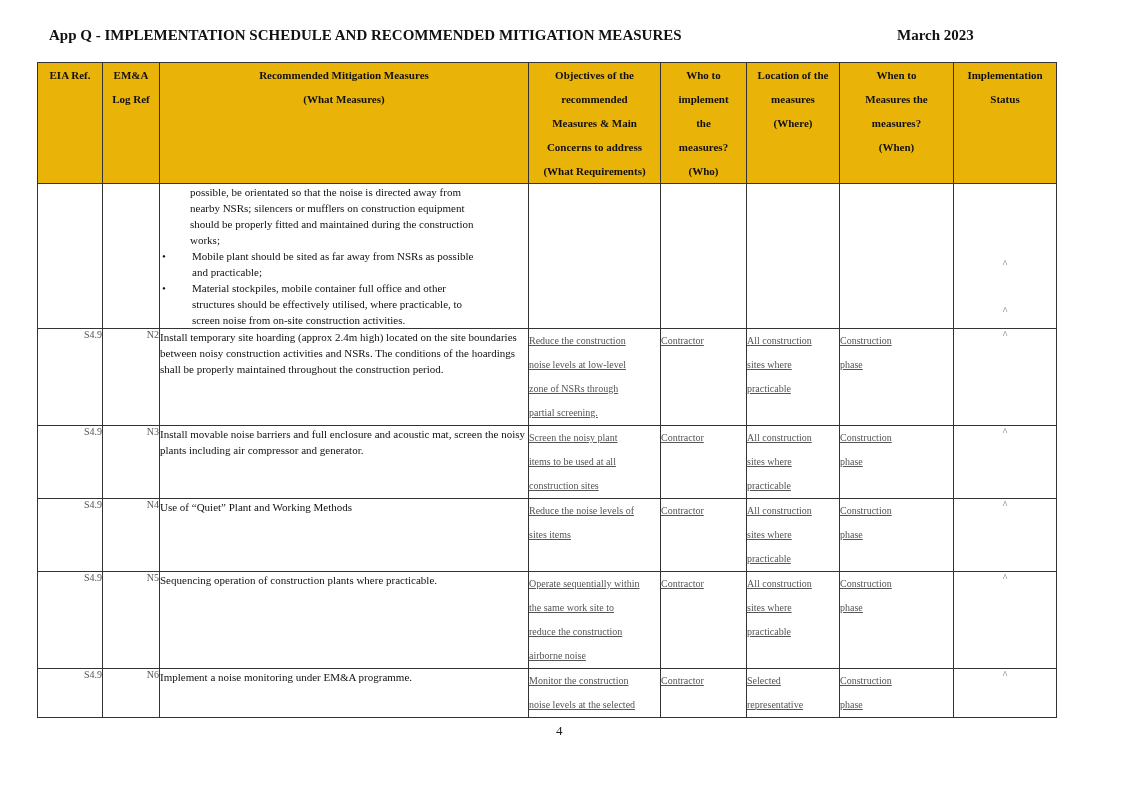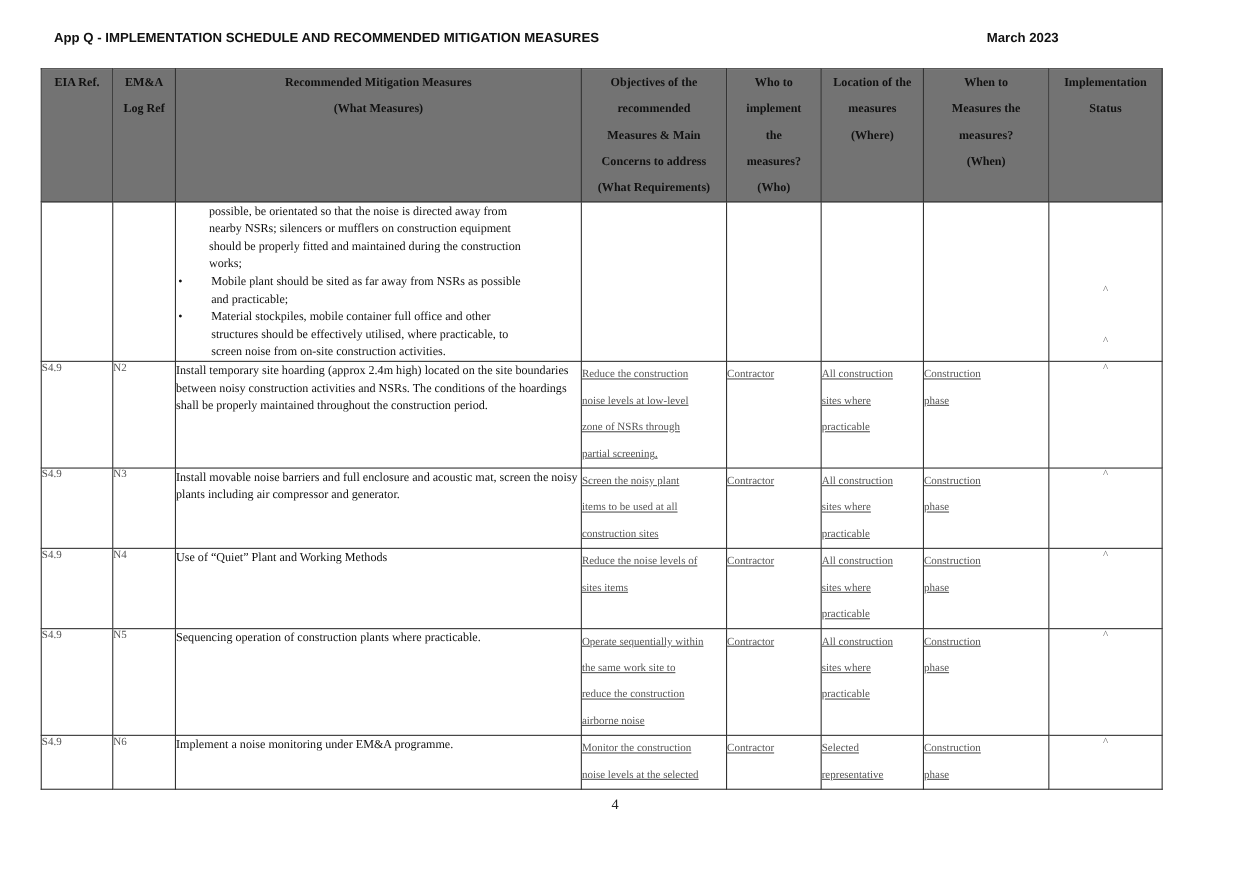--- a/index.html
+++ b/index.html
@@ -1,27 +1,27 @@
 <!DOCTYPE html>
 <html><head>
 <meta charset="utf-8">
 <style>
   html, body { margin: 0; padding: 0; background: #ffffff; }
   body { width: 1123px; height: 794px; position: relative; overflow: hidden; font-family: "Liberation Serif", serif; color: #1a1a1a; }
-  .page-header { position: absolute; top: 27px; left: 49px; right: 146px; height: 20px; font-family: Liberation Sans, sans-serif; font-weight: bold; font-size: 12px; color: #111; }
+  .page-header { position: absolute; top: 27px; left: 49px; right: 146px; height: 20px; font-family: Liberation Serif, serif; font-weight: bold; font-size: 15px; color: #111; }
   .page-header .title { position: absolute; left: 0; top: 0; white-space: nowrap; }
   .page-header .date { position: absolute; left: 848px; top: 0; white-space: nowrap; }
   table.schedule { position: absolute; top: 62px; left: 37px; width: 1019px; border-collapse: collapse; table-layout: fixed; }
   table.schedule td, table.schedule th { border: 1.5px solid #333; vertical-align: top; padding: 0; }
   col.c1 { width: 65px; } col.c2 { width: 57px; } col.c3 { width: 369px; } col.c4 { width: 132px; }
   col.c5 { width: 86px; } col.c6 { width: 93px; } col.c7 { width: 114px; } col.c8 { width: 103px; }
-  thead th { background: #737373; font-weight: bold; font-size: 11px; line-height: 24px; text-align: center; padding-top: 1px; height: 117px; color: #111; }
+  thead th { background: #eab308; font-weight: bold; font-size: 11px; line-height: 24px; text-align: center; padding-top: 1px; height: 117px; color: #111; }
   thead th .hl { display: block; }
   tbody td { font-size: 10px; color: #444; }
-  td.ref { padding: 7px 0 0 7px; font-size: 10px; color: #555; }
+  td.ref { padding: 7px 0 0 7px; font-size: 10px; color: #555; text-align: right; }
   td.measure { font-size: 11px; line-height: 16px; color: #111; padding: 1px 8px 0 7px; font-family: Liberation Serif, serif; }
   td.centered { text-align: left; line-height: 24px; padding-top: 1px; font-size: 10px; color: #555; text-decoration: underline; }
   td.status { text-align: center; padding-top: 2px; color: #666; font-size: 10px; }
   .bullet-row { display: flex; }
   .bullet-row .dot { width: 30px; flex: 0 0 30px; text-align: left; padding-left: 2px; }
   .cont { padding-left: 30px; }
   tr.r0 td { height: 142px; }
   tr.r1 td { height: 95px; }
   tr.r2 td { height: 71px; }
   tr.r3 td { height: 71px; }

